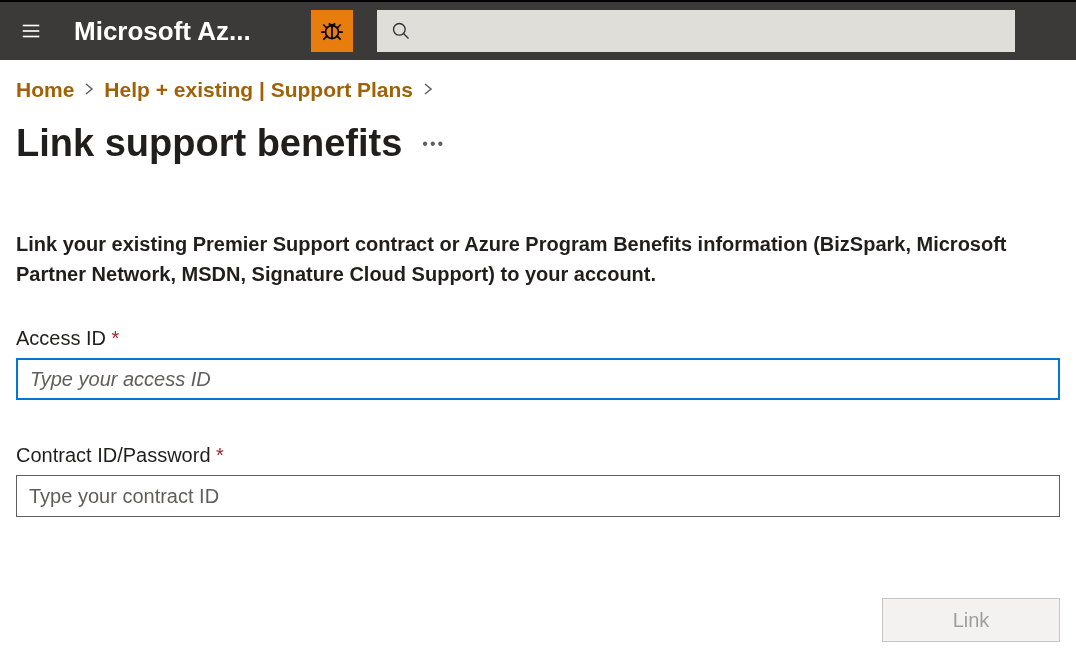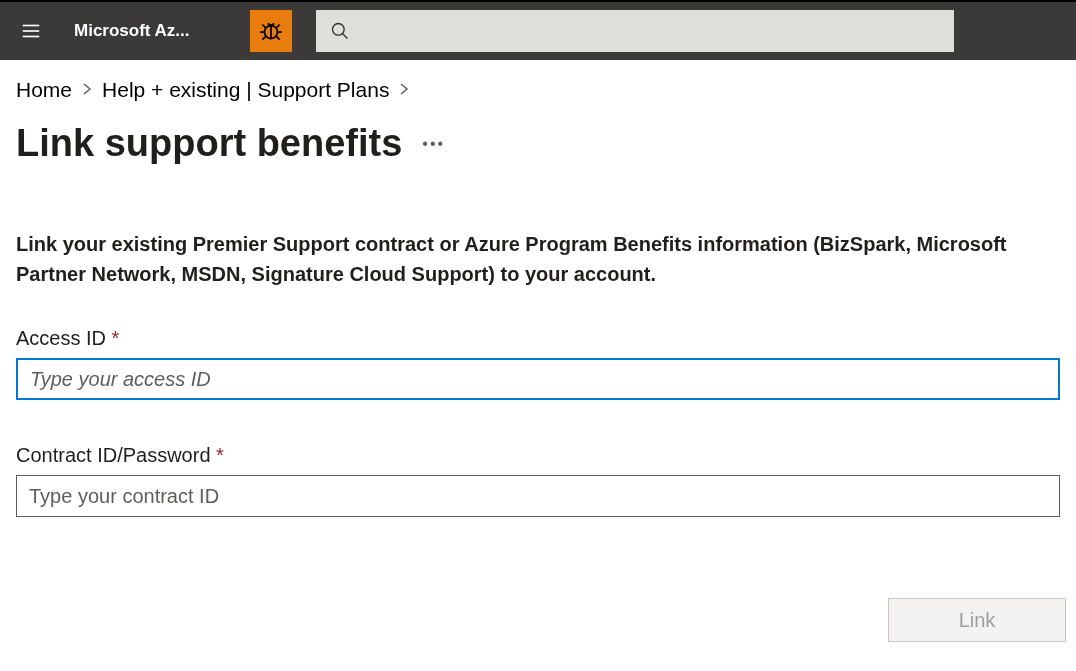--- a/index.html
+++ b/index.html
@@ -35,21 +35,21 @@
     cursor: pointer;
   }
   .hamburger svg {
     width: 22px;
     height: 22px;
     stroke: #ffffff;
     stroke-width: 1.8;
   }
   .brand {
     color: #ffffff;
-    font-size: 17px;
+    font-size: 26px;
     font-weight: 600;
     white-space: nowrap;
     margin-left: 12px;
   }
   .bug-button {
     background: #e87c0d;
     width: 42px;
     height: 42px;
     display: flex;
     align-items: center;
@@ -96,23 +96,24 @@
     padding: 18px 16px 0 16px;
   }
   .breadcrumb {
     display: flex;
     align-items: center;
     gap: 10px;
     font-size: 21px;
     margin-bottom: 20px;
   }
   .breadcrumb a {
-    color: #000000;
+    color: #a16207;
     text-decoration: none;
     cursor: pointer;
+    font-weight: bold;
   }
   .chevron {
     color: #605e5c;
     font-size: 16px;
   }
   .page-title-row {
     display: flex;
     align-items: center;
     gap: 20px;
     margin-bottom: 64px;
@@ -159,21 +160,21 @@
   .text-input.focused {
     border: 2px solid #0078d4;
     font-style: italic;
   }
   .text-input::placeholder {
     color: #605e5c;
   }
   .footer {
     position: absolute;
     top: 598px;
-    right: 10px;
+    right: 16px;
   }
   .link-button {
     width: 178px;
     height: 44px;
     background: #f3f2f1;
     border: 1px solid #c8c6c4;
     font-size: 20px;
     color: #a19f9d;
     cursor: pointer;
   }

